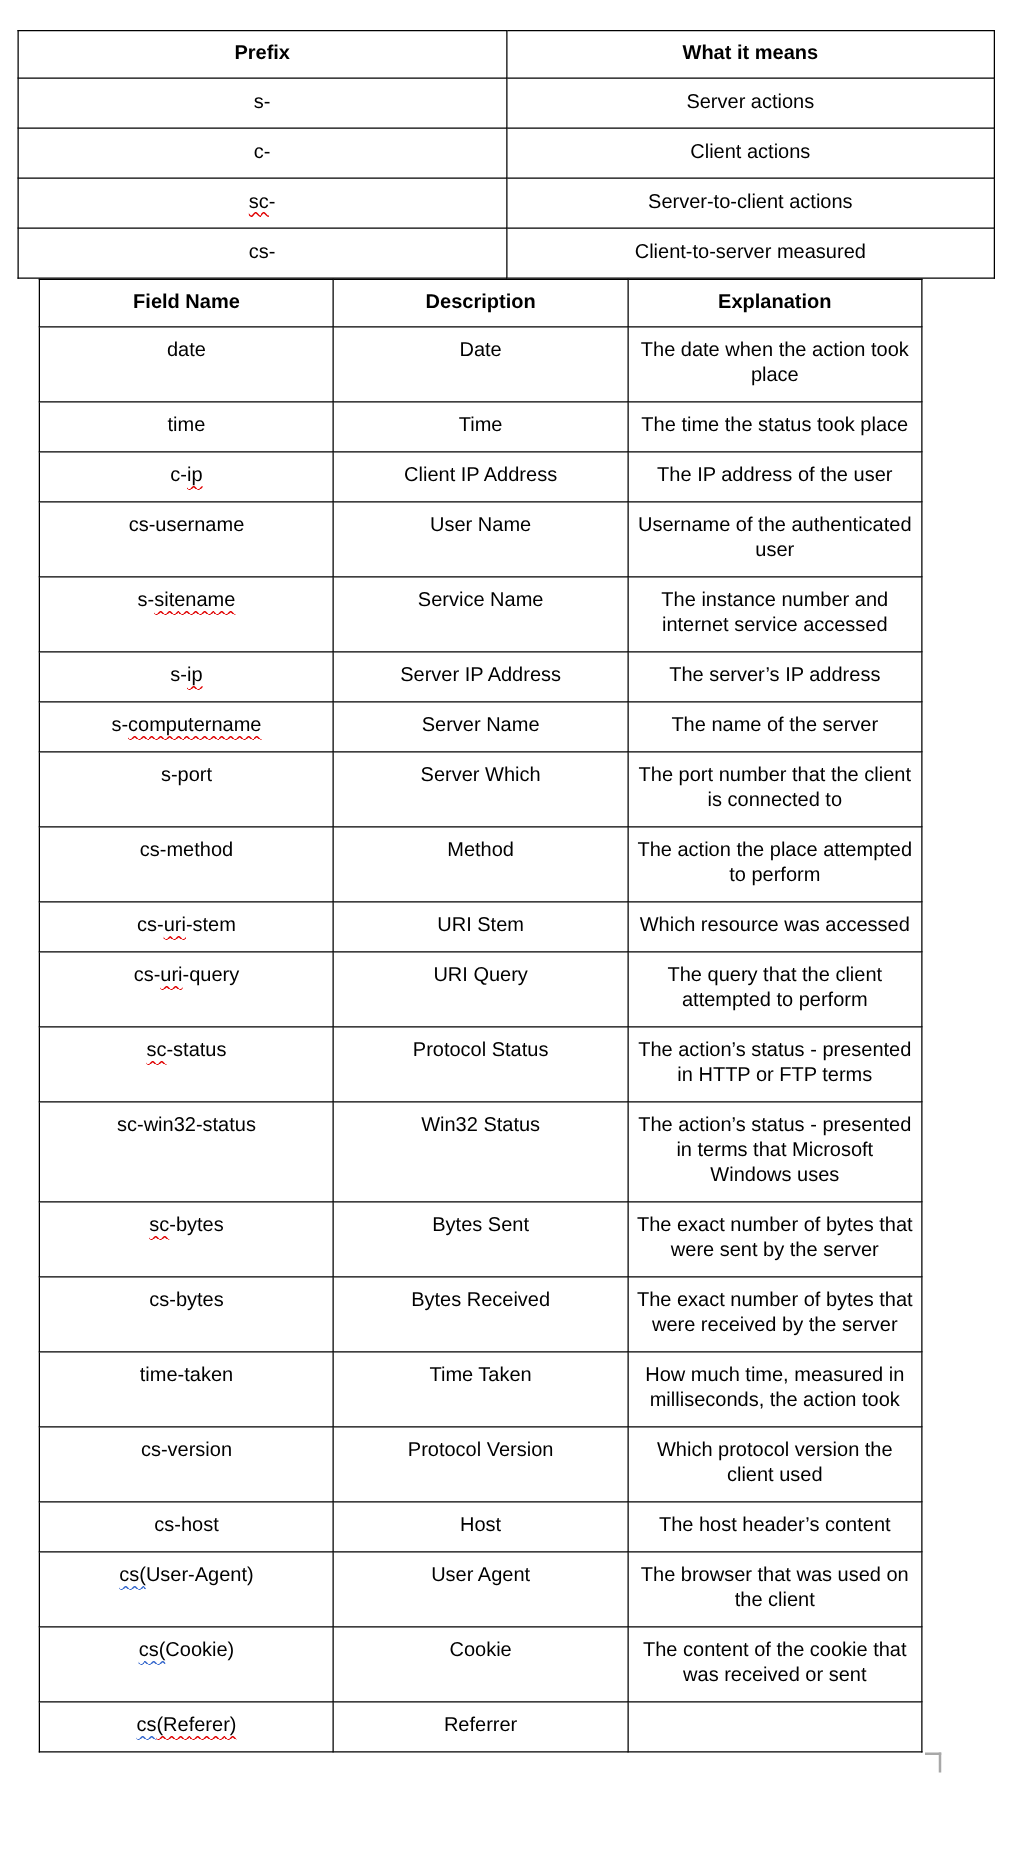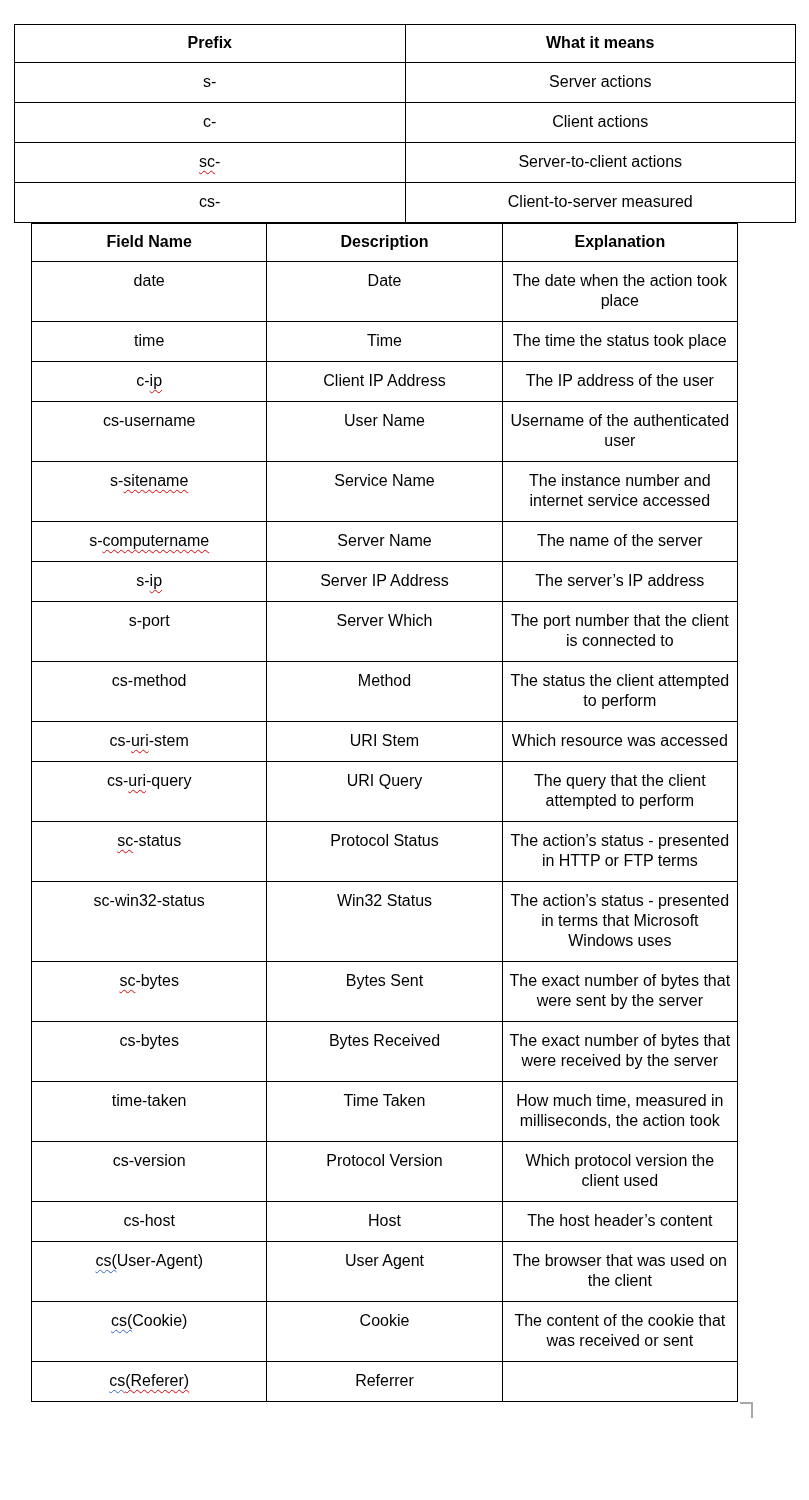--- a/index.html
+++ b/index.html
@@ -128,38 +128,38 @@
             <td><span>cs-username</span></td>
             <td>User Name</td>
             <td>Username of the authenticated user</td>
           </tr>
           <tr>
             <td><span>s-</span><span class="squiggle-red">sitename</span></td>
             <td>Service Name</td>
             <td>The instance number and internet service accessed</td>
           </tr>
           <tr>
+            <td><span>s-</span><span class="squiggle-red">ip</span></td>
+            <td>Server IP Address</td>
+            <td>The server’s IP address</td>
+          </tr>
+          <tr>
             <td><span>s-</span><span class="squiggle-red">computername</span></td>
             <td>Server Name</td>
             <td>The name of the server</td>
           </tr>
           <tr>
-            <td><span>s-</span><span class="squiggle-red">ip</span></td>
-            <td>Server IP Address</td>
-            <td>The server’s IP address</td>
-          </tr>
-          <tr>
             <td><span>s-port</span></td>
             <td>Server Which</td>
             <td>The port number that the client is connected to</td>
           </tr>
           <tr>
             <td><span>cs-method</span></td>
             <td>Method</td>
-            <td>The status the client attempted to perform</td>
+            <td>The action the place attempted to perform</td>
           </tr>
           <tr>
             <td><span>cs-</span><span class="squiggle-red">uri</span><span>-stem</span></td>
             <td>URI Stem</td>
             <td>Which resource was accessed</td>
           </tr>
           <tr>
             <td><span>cs-</span><span class="squiggle-red">uri</span><span>-query</span></td>
             <td>URI Query</td>
             <td>The query that the client attempted to perform</td>

